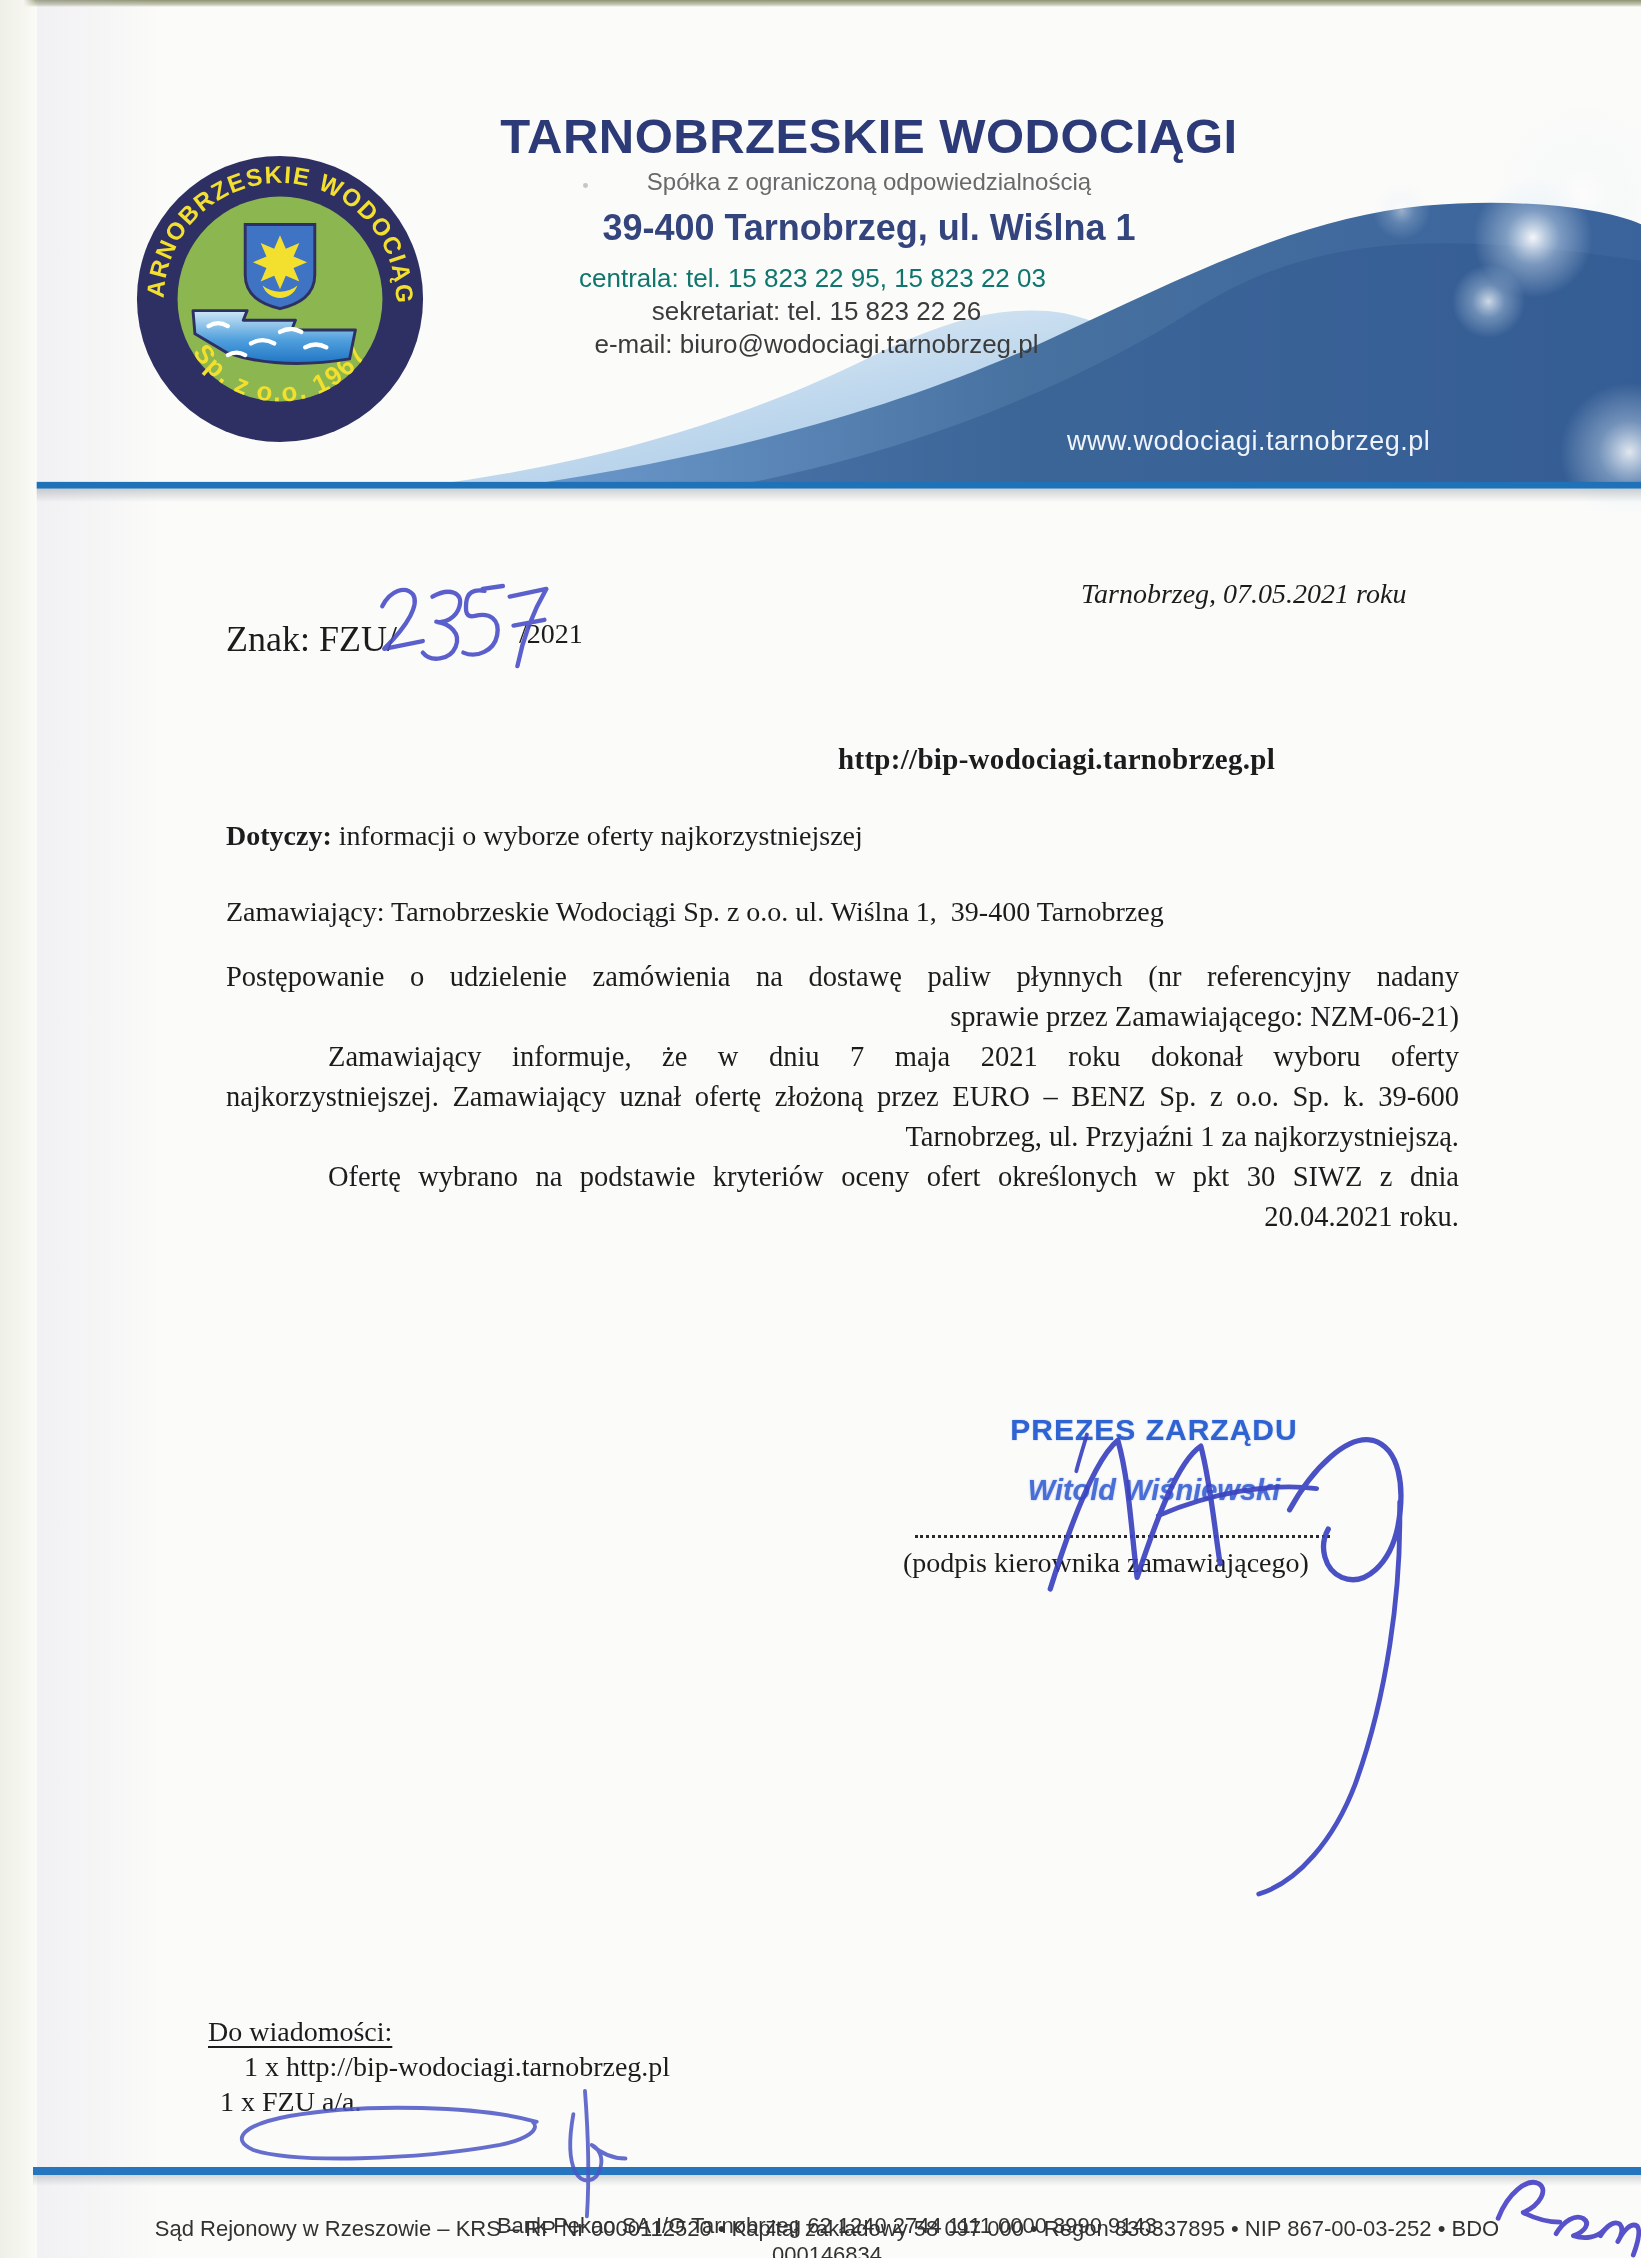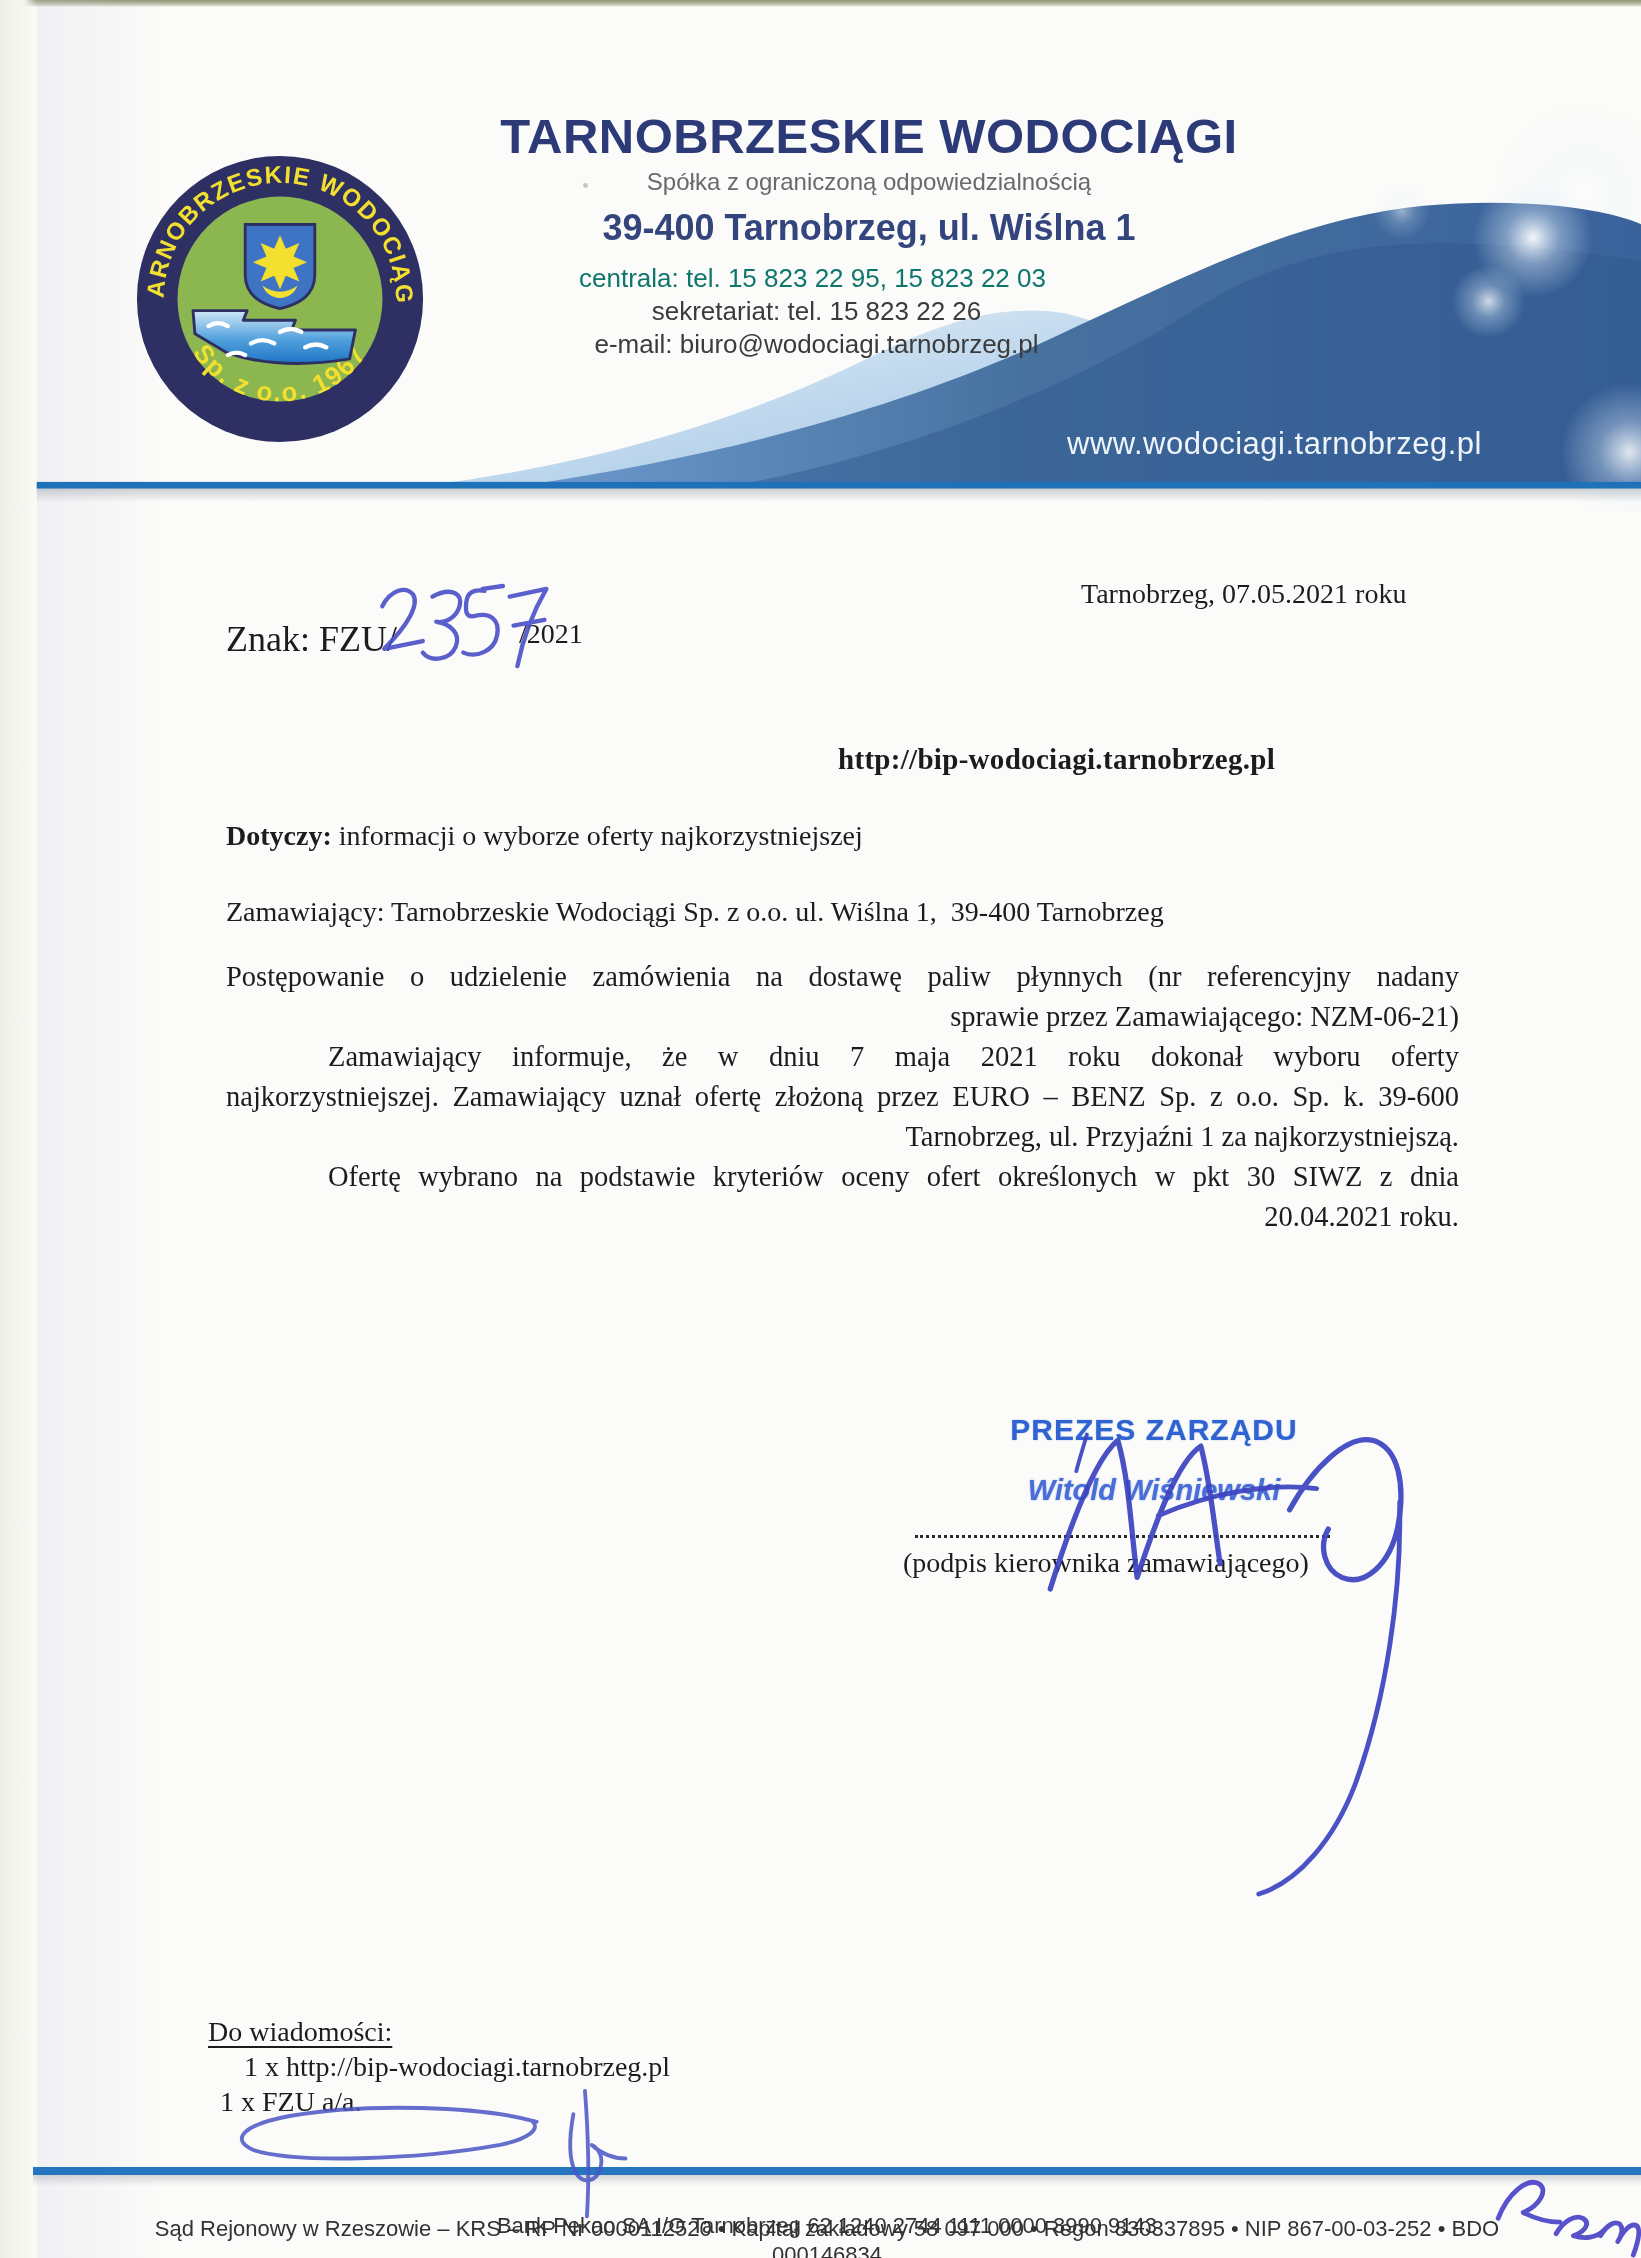--- a/index.html
+++ b/index.html
@@ -19,26 +19,26 @@
 
   
   .hdr-wave{position:absolute;left:0;top:0;z-index:1;}
   .hdr-text{position:absolute;z-index:2;text-align:center;font-family:"Liberation Sans",sans-serif;}
   .company{left:415px;top:108px;width:908px;font-size:49px;font-weight:700;color:#2c3a78;letter-spacing:0.5px;}
   .subtitle{left:415px;top:168px;width:908px;font-size:24px;color:#696969;}
   .address{left:415px;top:207px;width:908px;font-size:36px;font-weight:700;color:#34457e;}
   .contact1{left:402px;top:263px;width:821px;font-size:26px;color:#0f766e;}
   .contact2{left:406px;top:296px;width:821px;font-size:26px;color:#3b3b3b;}
   .contact3{left:406px;top:329px;width:821px;font-size:26px;color:#3b3b3b;}
-  .website{position:absolute;z-index:2;left:1067px;top:426px;width:502px;font-size:31px;
+  .website{position:absolute;z-index:2;left:1067px;top:426px;width:502px;font-size:27px;
     color:#eff4fb;font-family:"Liberation Sans",sans-serif;letter-spacing:0.5px;}
   .logo{position:absolute;left:135px;top:154px;width:290px;height:290px;z-index:2;}
 
   
-  .dateline{position:absolute;left:1081px;top:578px;font-size:28px;}
+  .dateline{position:absolute;left:1081px;top:578px;font-size:28px;font-style:italic;}
   .refline{position:absolute;left:226px;top:618px;font-size:36px;}
   .ref-suffix{position:absolute;left:519px;top:618px;font-size:28px;}
   .bip{position:absolute;left:838px;top:743px;font-size:29px;font-weight:700;letter-spacing:0.3px;}
   .subject{position:absolute;left:226px;top:820px;font-size:28px;}
   .buyer{position:absolute;left:226px;top:896px;font-size:28px;white-space:pre-wrap;}
   .body-block{position:absolute;left:226px;top:957px;width:1233px;font-size:28.5px;}
   .bline{height:40px;line-height:40px;white-space:nowrap;text-align:right;}
   .bline.j{white-space:normal;text-align:justify;text-align-last:justify;}
   .bline.ind{text-indent:102px;}
 

